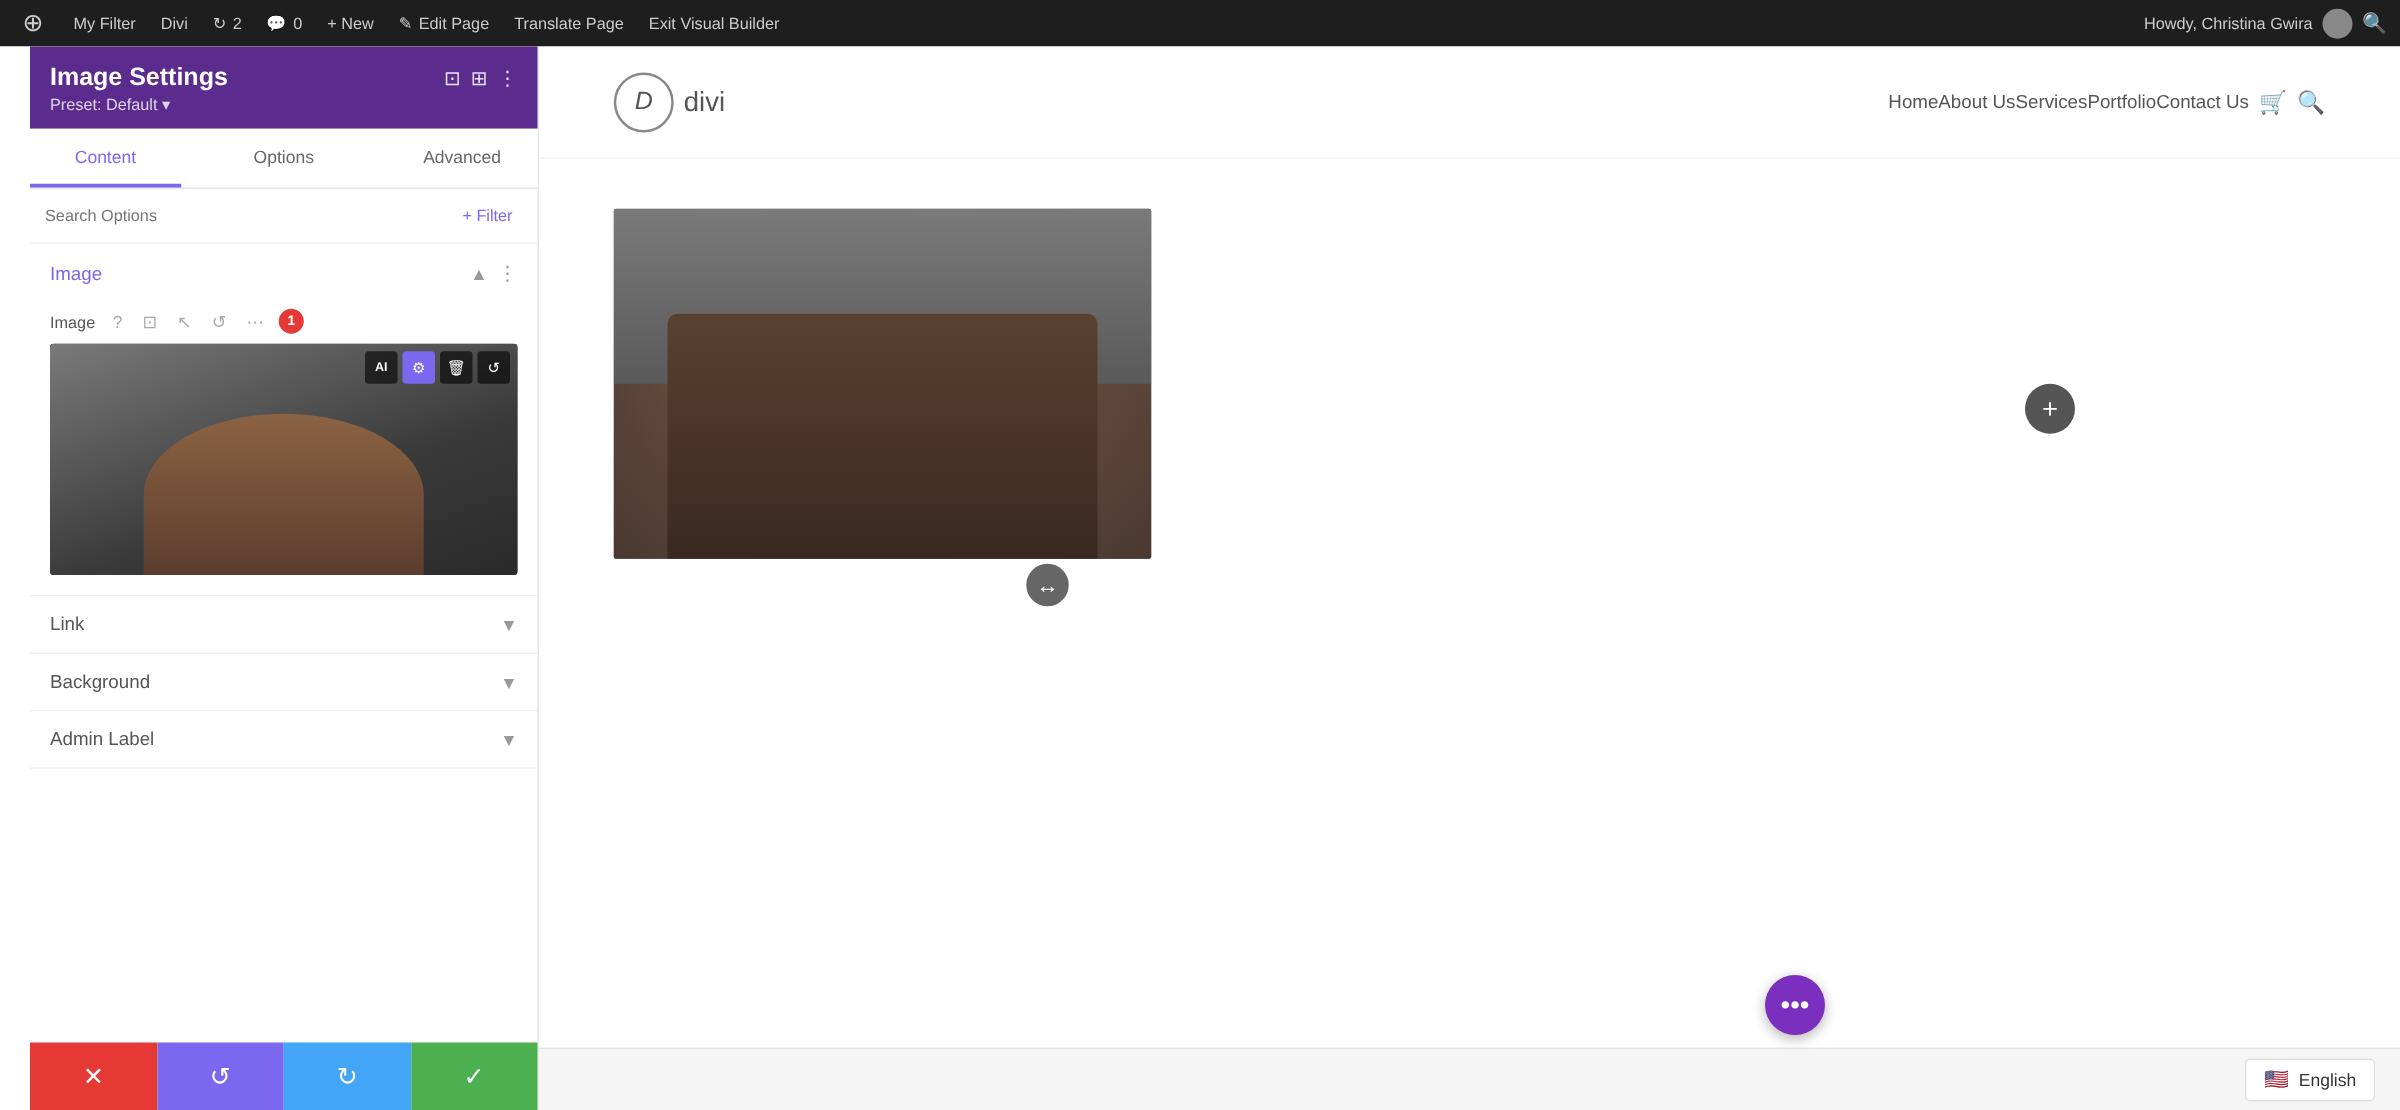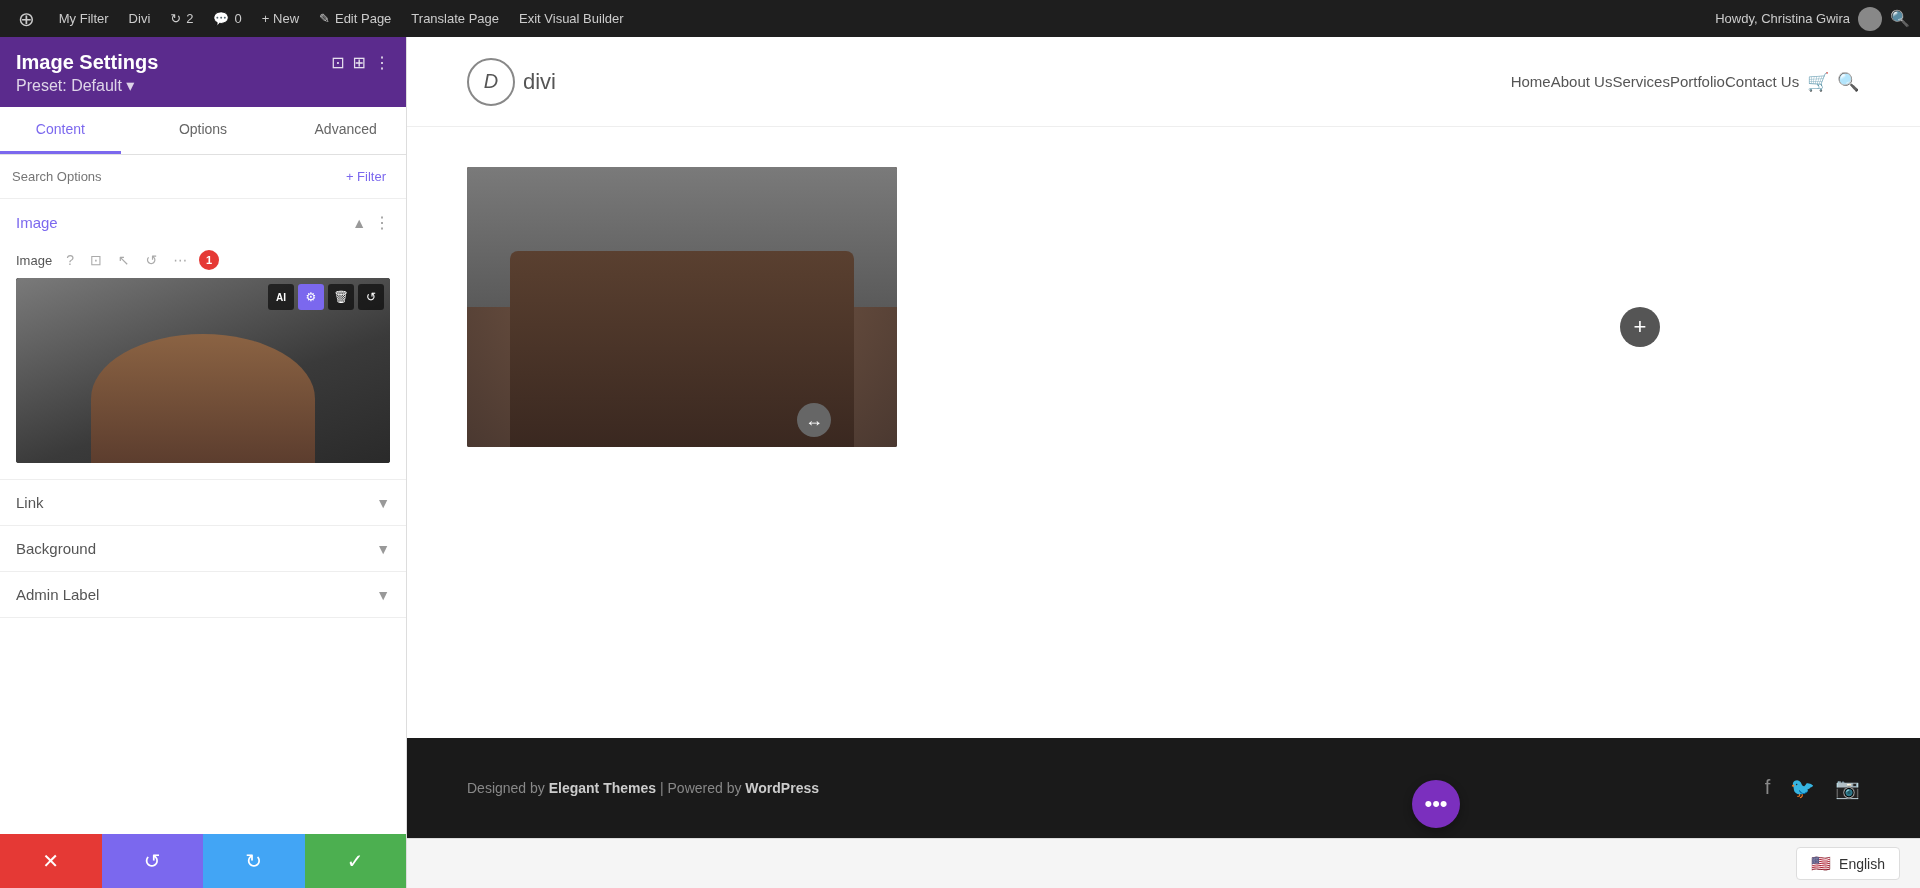--- a/index.html
+++ b/index.html
@@ -27,20 +27,21 @@
       height: 100%;
     }
     .wp-admin-bar-right { margin-left: auto; display: flex; align-items: center; gap: 8px; color: #ccc; font-size: 13px; }
     .wp-logo { color: #ccc; font-size: 20px; margin-right: 4px; }
 
     
     .main-area {
       display: flex;
       flex: 1;
       overflow: hidden;
+      padding-left: 24px;
     }
 
     
     .left-panel {
       width: 407px;
       background: #fff;
       display: flex;
       flex-direction: column;
       flex-shrink: 0;
       border-right: 1px solid #ddd;
@@ -52,21 +53,21 @@
       padding: 14px 16px 12px;
       display: flex;
       align-items: flex-start;
       justify-content: space-between;
     }
     .panel-title {
       font-size: 20px;
       font-weight: 600;
     }
     .panel-subtitle {
-      font-size: 16px;
+      font-size: 13px;
       color: rgba(255,255,255,0.8);
       margin-top: 2px;
     }
     .panel-header-icons {
       display: flex;
       gap: 8px;
       align-items: center;
       margin-top: 2px;
     }
     .panel-header-icon {
@@ -612,33 +613,20 @@
     </div>
 
     <div class="page-content">
       <div class="arrow-handle">↔</div>
       <div class="add-btn">+</div>
       <div class="main-image">
         <div class="main-photo-sim"></div>
       </div>
     </div>
 
-    <div class="site-footer">
-      <div class="footer-text">
-        <span>Designed by</span>
-        <strong><span>Elegant Themes</span></strong>
-        <span>| Powered by</span>
-        <strong><span>WordPress</span></strong>
-      </div>
-      <div class="footer-icons">
-        <span class="footer-icon">f</span>
-        <span class="footer-icon">🐦</span>
-        <span class="footer-icon">📷</span>
-      </div>
-    </div>
 
     <div class="bottom-bar">
       <div class="language-selector">
         <span class="flag-icon">🇺🇸</span>
         <span>English</span>
       </div>
     </div>
 
   </div>
 </div>

